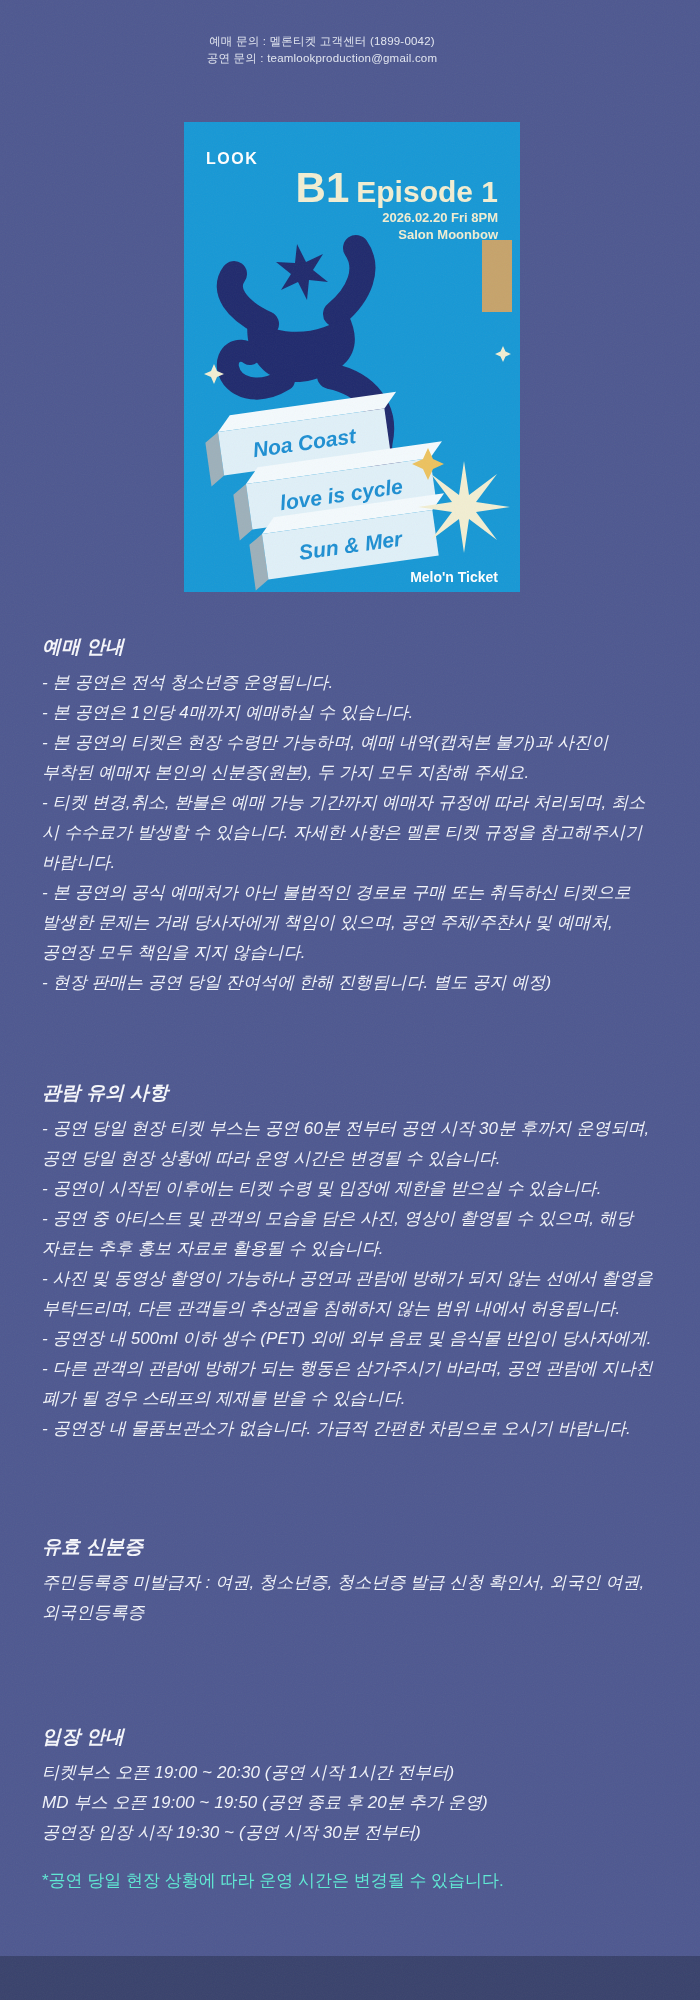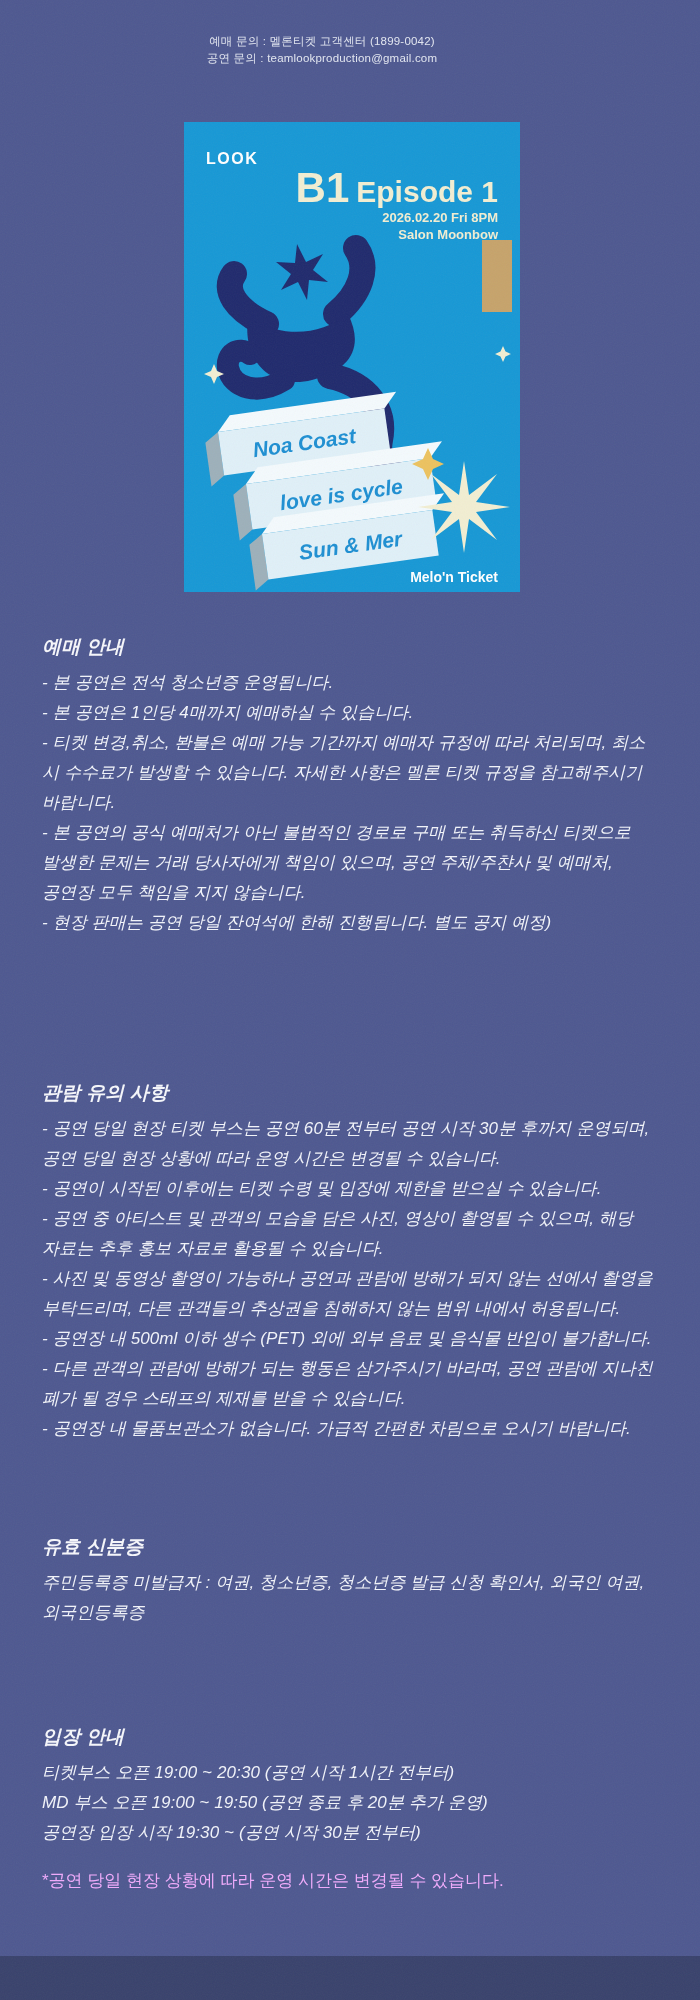--- a/index.html
+++ b/index.html
@@ -21,21 +21,21 @@
     position:absolute;left:42px;width:620px;color:#f2f4fa;font-style:italic;
   }
   .section h2{
     margin:0 0 8px 0;font-size:19px;font-weight:700;color:#f6f7fb;letter-spacing:.2px;
   }
   .section p{
     margin:0;font-size:17px;line-height:30px;font-weight:400;letter-spacing:.1px;word-break:keep-all;
   }
   .footnote{
     position:absolute;left:42px;top:1866px;width:620px;
-    color:#f0abfc;font-size:17px;line-height:30px;
+    color:#5eead4;font-size:17px;line-height:30px;
   }
   .footer-band{
     position:absolute;left:0;top:1956px;width:700px;height:44px;background:#39426c;
   }
   svg text{font-family:"Liberation Sans","DejaVu Sans",sans-serif;}
 </style>
 </head>
 <body>
 
 <div class="contact">
@@ -92,32 +92,33 @@
     <path d="M326,385 L292,390 L313,418 L285,397 L280,431 L275,397 L247,418 L268,390 L234,385 L268,380 L247,352 L275,373 L280,339 L285,373 L313,352 L292,380 Z" fill="#f2eed2"></path>
 
     <text x="314" y="460" text-anchor="end" font-size="14" font-weight="700" fill="#ffffff">Melo'n Ticket</text>
   </svg>
 </div>
 
 <div class="section" style="top:634px">
   <h2>예매 안내</h2>
   <p>- 본 공연은 전석 청소년증 운영됩니다.</p>
   <p>- 본 공연은 1인당 4매까지 예매하실 수 있습니다.</p>
+  <p>- 본 공연의 티켓은 현장 수령만 가능하며, 예매 내역(캡쳐본 불가)과 사진이 부착된 예매자 본인의 신분증(원본), 두 가지 모두 지참해 주세요.</p>
   <p>- 티켓 변경,취소, 봔불은 예매 가능 기간까지 예매자 규정에 따라 처리되며, 최소 시 수수료가 발생할 수 있습니다. 자세한 사항은 멜론 티켓 규정을 참고해주시기 바랍니다.</p>
   <p>- 본 공연의 공식 예매처가 아닌 불법적인 경로로 구매 또는 취득하신 티켓으로 발생한 문제는 거래 당사자에게 책임이 있으며, 공연 주체/주챤사 및 예매처, 공연장 모두 책임을 지지 않습니다.</p>
   <p>- 현장 판매는 공연 당일 잔여석에 한해 진행됩니다. 별도 공지 예정)</p>
 </div>
 
 <div class="section" style="top:1080px">
   <h2>관람 유의 사항</h2>
   <p>- 공연 당일 현장 티켓 부스는 공연 60분 전부터 공연 시작 30분 후까지 운영되며, 공연 당일 현장 상황에 따라 운영 시간은 변경될 수 있습니다.</p>
   <p>- 공연이 시작된 이후에는 티켓 수령 및 입장에 제한을 받으실 수 있습니다.</p>
   <p>- 공연 중 아티스트 및 관객의 모습을 담은 사진, 영상이 촬영될 수 있으며, 해당 자료는 추후 홍보 자료로 활용될 수 있습니다.</p>
   <p>- 사진 및 동영상 촬영이 가능하나 공연과 관람에 방해가 되지 않는 선에서 촬영을 부탁드리며, 다른 관객들의 추상권을 침해하지 않는 범위 내에서 허용됩니다.</p>
-  <p>- 공연장 내 500ml 이하 생수 (PET) 외에 외부 음료 및 음식물 반입이 불가합니다.</p>
+  <p>- 공연장 내 500ml 이하 생수 (PET) 외에 외부 음료 및 음식물 반입이 당사자에게.</p>
   <p>- 다른 관객의 관람에 방해가 되는 행동은 삼가주시기 바라며, 공연 관람에 지나친 폐가 될 경우 스태프의 제재를 받을 수 있습니다.</p>
   <p>- 공연장 내 물품보관소가 없습니다. 가급적 간편한 차림으로 오시기 바랍니다.</p>
 </div>
 
 <div class="section" style="top:1534px">
   <h2>유효 신분증</h2>
   <p>주민등록증 미발급자 : 여권, 청소년증, 청소년증 발급 신청 확인서, 외국인 여권, 외국인등록증</p>
 </div>
 
 <div class="section" style="top:1724px">

